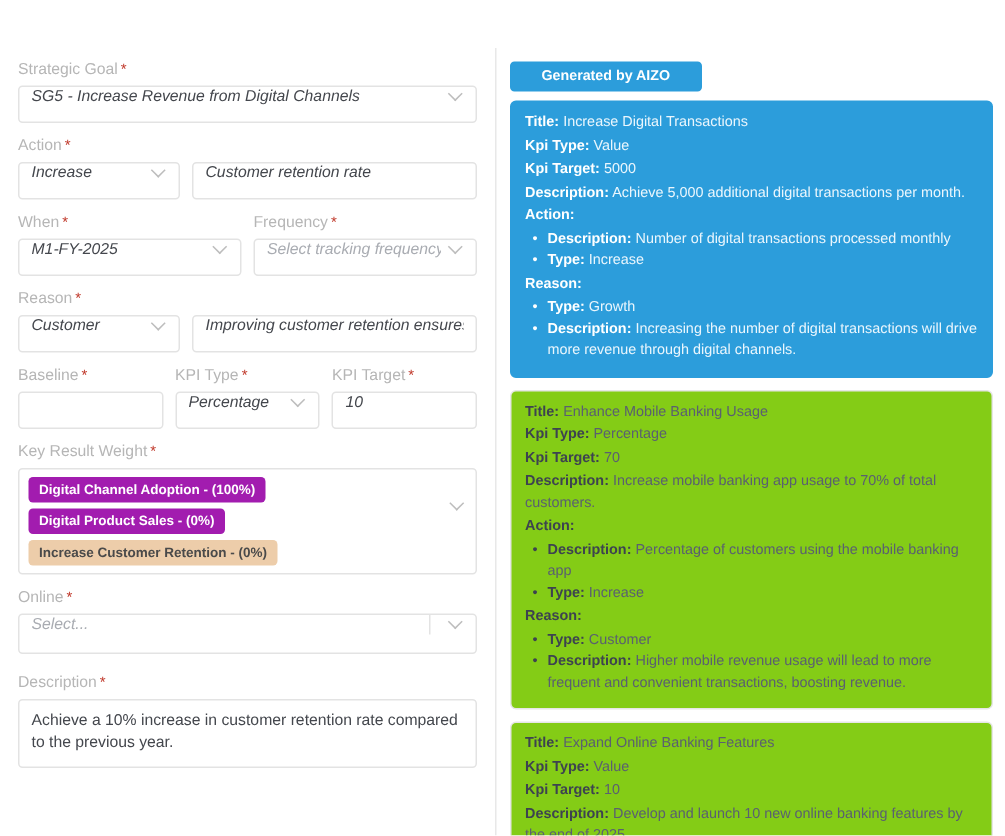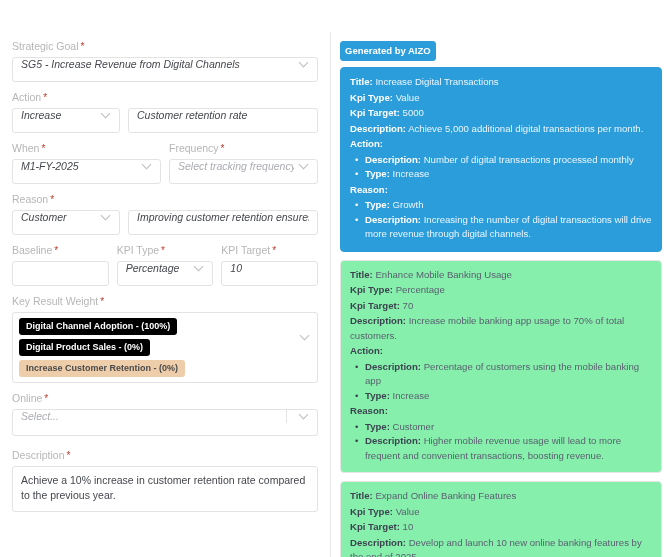--- a/index.html
+++ b/index.html
@@ -132,21 +132,21 @@
     margin: 0;
   }
   .tag {
     font-size: 9px;
     font-weight: 700;
     border-radius: 3px;
     padding: 3px 7px;
     line-height: 11px;
     white-space: nowrap;
   }
-  .tag.slate { background: #000000; color: #ffffff; }
+  .tag.slate { background: #a21caf; color: #ffffff; }
   .tag.peach { background: #edcdaa; color: #4a4a4a; }
 
   .owner-ctrl { height: 27px; padding-right: 0; }
   .owner-ctrl .sep {
     width: 1px; height: 13px; background: #e3e3e3; margin: 0 7px 0 0;
   }
   .owner-ctrl .caret { margin-right: 8px; }
 
   textarea.desc {
     width: 100%;
@@ -163,30 +163,30 @@
   }
   .mt-big { margin-top: 13px; }
 
   
   .badge {
     display: inline-block;
     background: #2c9ddb;
     color: #fff;
     font-size: 9.5px;
     font-weight: 700;
-    padding: 3px 4px;
+    padding: 3px 20px;
     border-radius: 3px;
     border: 1px solid #2c9ddb;
     margin-bottom: 6px;
     line-height: 12px;
   }
   .sugg-card {
     border: 1px solid #e6e6e6;
     border-radius: 4px;
-    background: #86efac;
+    background: #84cc16;
     color: #3d4350;
     padding: 7px 9px 8px 9px;
     margin-bottom: 8px;
     font-size: 9.6px;
     line-height: 14.5px;
   }
   .sugg-card.selected {
     background: #2c9ddb;
     border-color: #2c9ddb;
     color: #ffffff;

